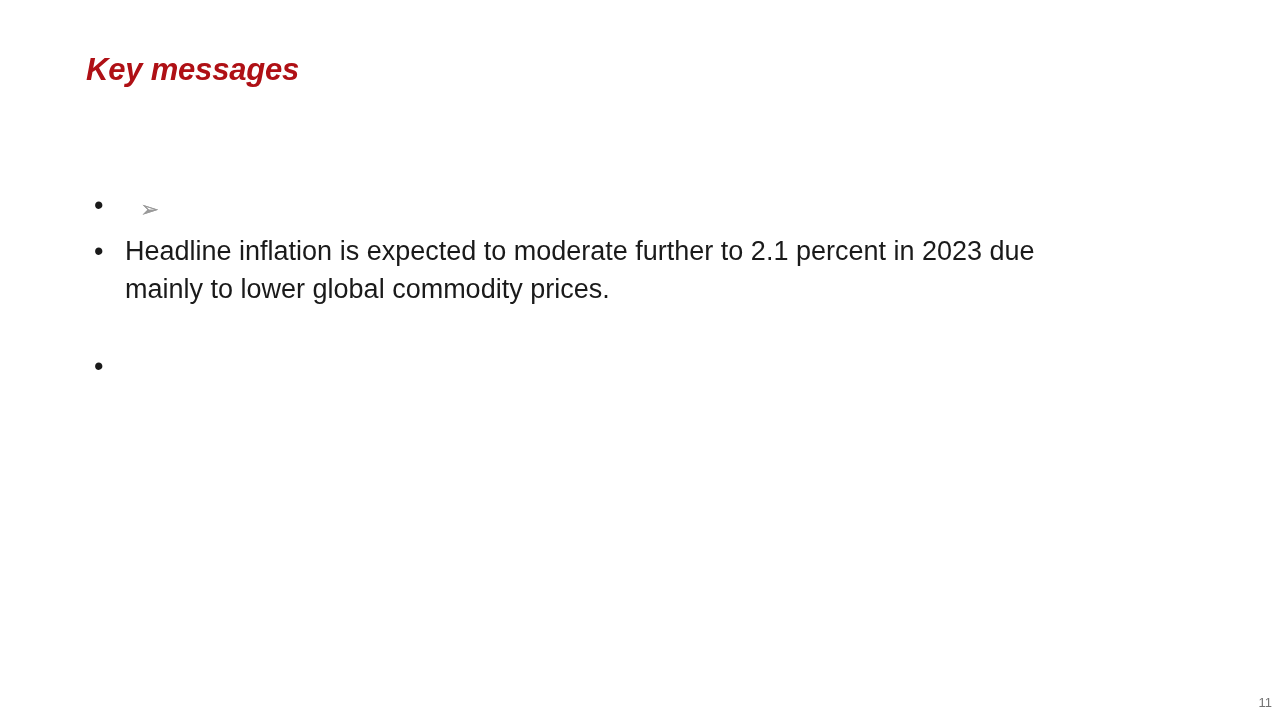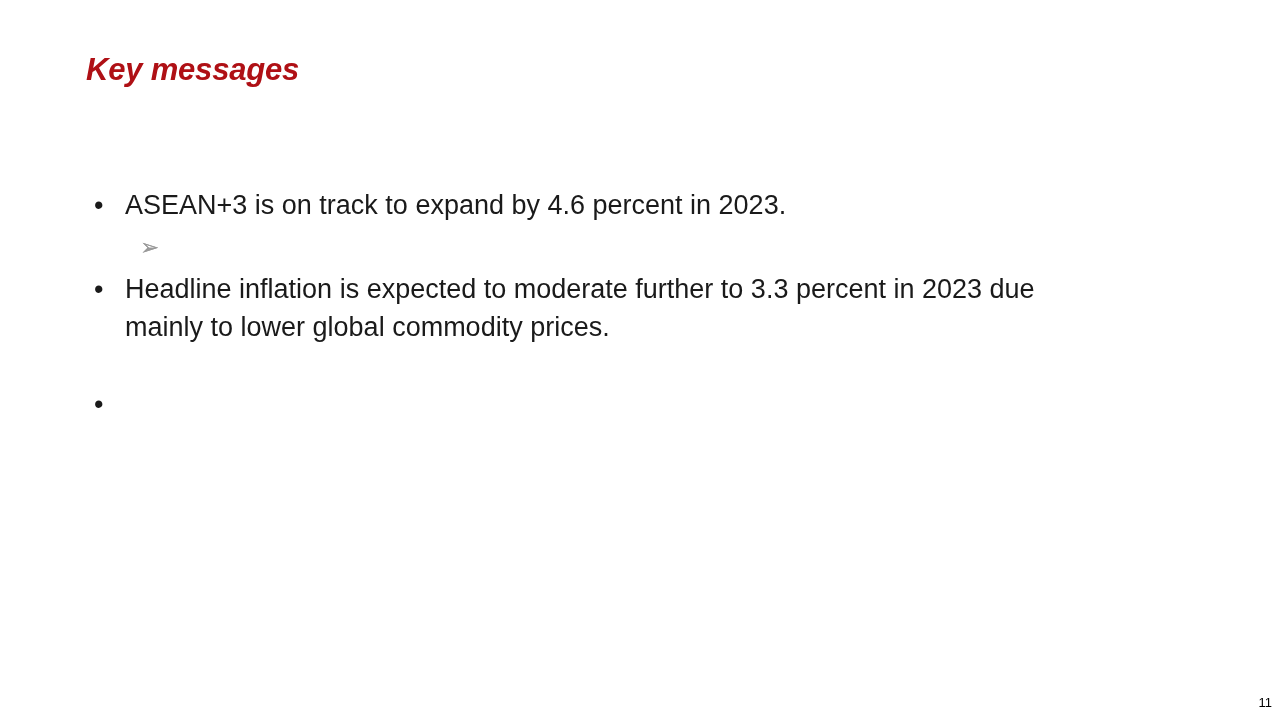--- a/index.html
+++ b/index.html
@@ -89,52 +89,51 @@
 
   .gap-lg { height: 42px; }
   .gap-md { height: 39px; }
 
   
   .page-number {
     position: absolute;
     right: 20px;
     bottom: 10px;
     font-size: 13px;
-    color: #000000;
+    color: #737373;
     margin-top: 12px;
   }
 </style>
 </head>
 <body>
 
 <div class="slide">
 
   <div class="slide-title">Key messages</div>
 
   <div class="body-block">
 
     <div class="bullet-l1">
       <span class="marker">•</span>
-      <span>ASEAN+3 is on track to expand by 4.6 percent in 2023.</span>
     </div>
 
     <div class="sub-list">
       <div class="bullet-l2">
         <span class="marker-arrow">➢</span>
       </div>
       <div class="bullet-l2">
         <span class="marker-arrow">➢</span>
       </div>
     </div>
 
     <div class="gap-lg"></div>
 
     <div class="bullet-l1">
       <span class="marker">•</span>
-      <span>Headline inflation is expected to moderate further to 3.3 percent in 2023 due mainly to lower global commodity prices.</span>
+      <span>Headline inflation is expected to moderate further to 2.1 percent in 2023 due mainly to lower global commodity prices.</span>
     </div>
 
     <div class="gap-md"></div>
 
     <div class="bullet-l1">
       <span class="marker">•</span>
     </div>
 
   </div>
 

